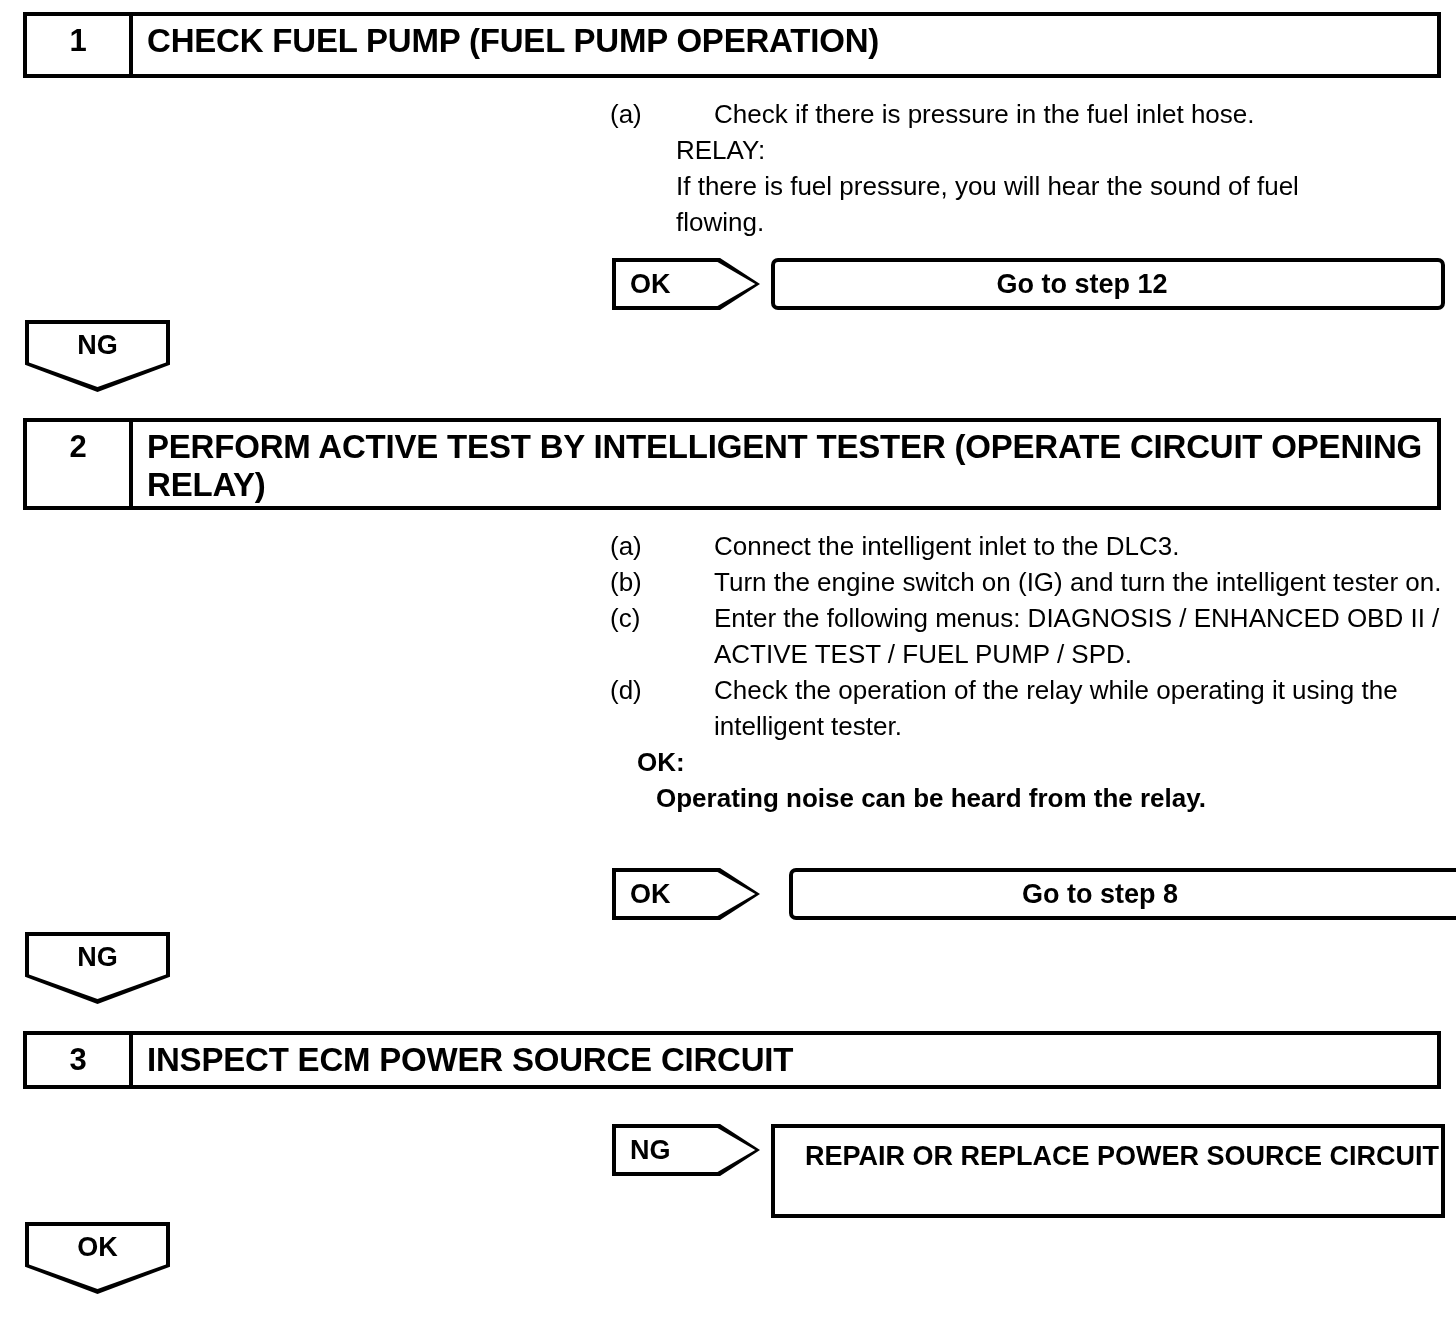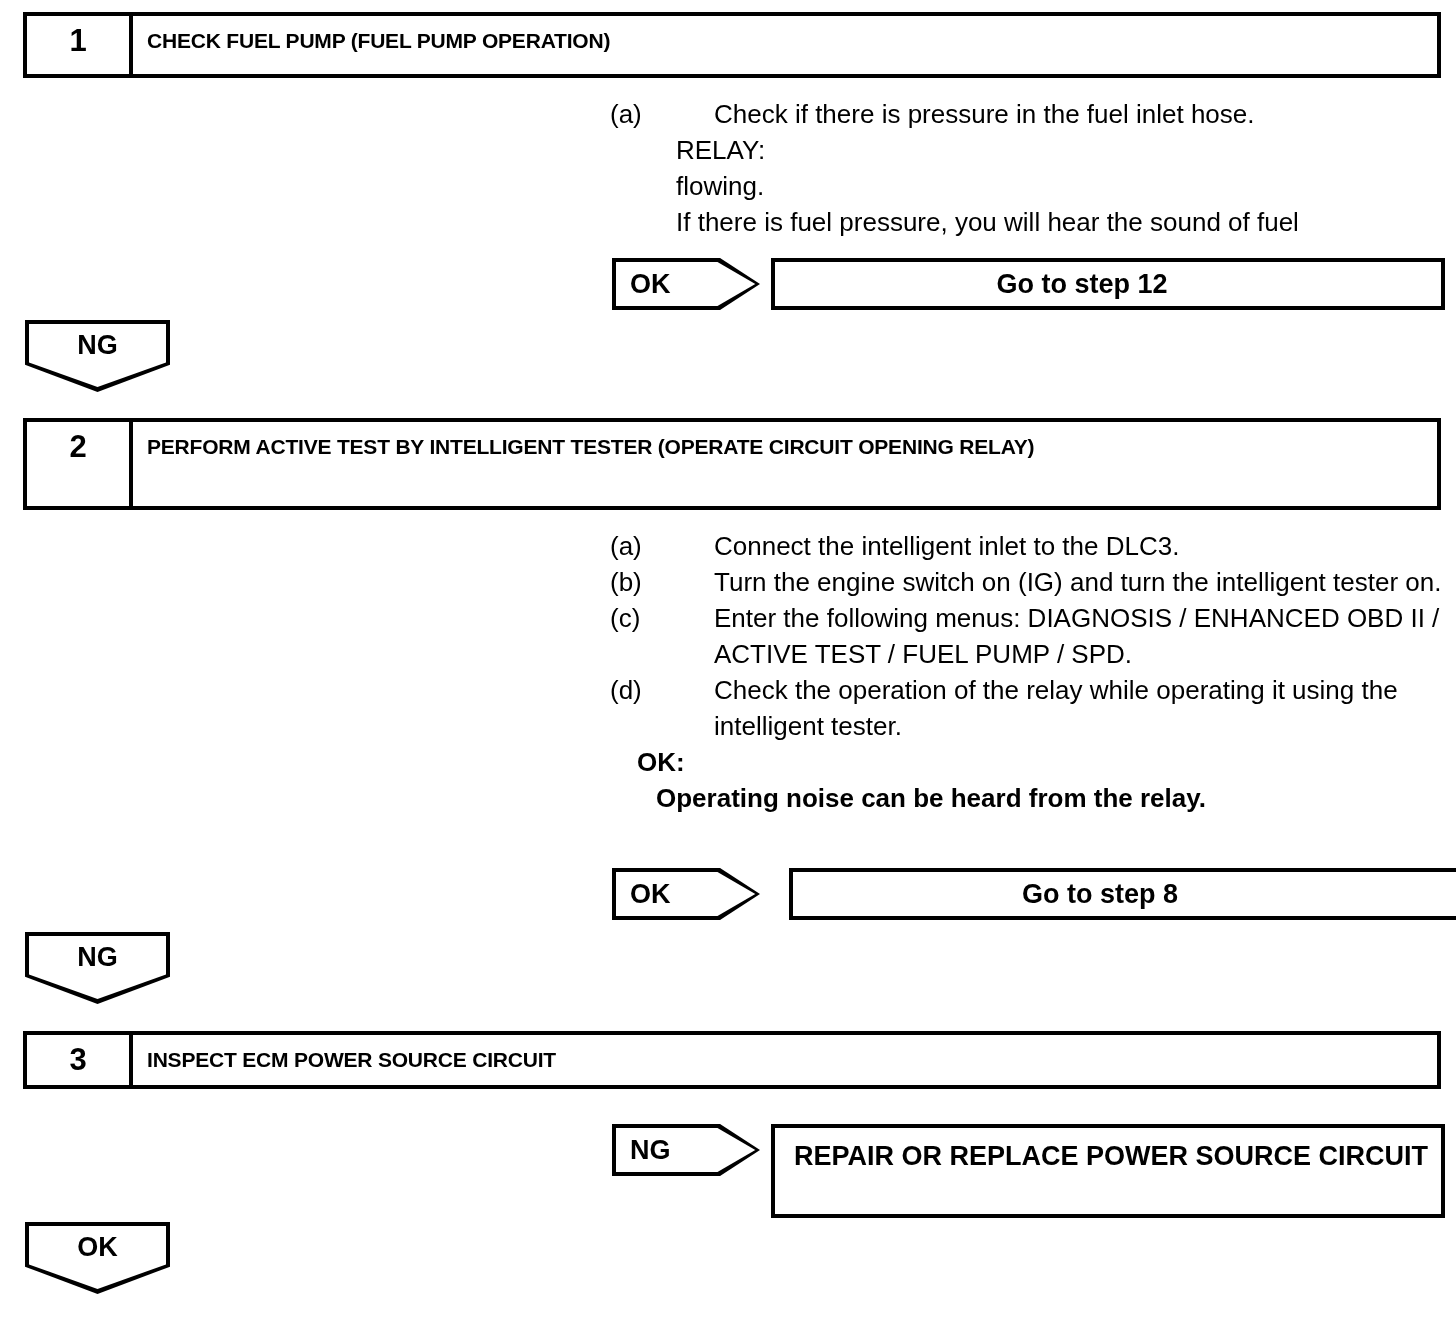--- a/index.html
+++ b/index.html
@@ -41,21 +41,21 @@
     align-items: flex-start;
     justify-content: center;
     font-size: 31px;
     font-weight: bold;
     letter-spacing: 0px;
     padding-top: 7px;
   }
   .step-title {
     flex: 1 1 auto;
     padding: 6px 0 6px 14px;
-    font-size: 21px;
+    font-size: 33px;
     font-weight: bold;
     line-height: 38px;
     letter-spacing: -0.2px;
   }
 
   
   .body-block {
     position: absolute;
     font-size: 26px;
     line-height: 36px;
@@ -123,23 +123,24 @@
     box-sizing: border-box;
     background: #fff;
     font-size: 27px;
     font-weight: bold;
     display: flex;
     align-items: center;
   }
   .result-box.centered {
     justify-content: center;
     padding-right: 52px;
+    border-radius: 7px;
   }
   .result-box.lefted {
-    padding-left: 19px;
+    padding-left: 30px;
     line-height: 38px;
     align-items: flex-start;
     padding-top: 9px;
   }
 
   
   .down-tag {
     position: absolute;
     width: 145px;
     height: 72px;
@@ -174,22 +175,22 @@
     <div class="step-num">1</div>
     <div class="step-title">CHECK FUEL PUMP (FUEL PUMP OPERATION)</div>
   </div>
 
   <div class="body-block" style="left:610px; top:96px; width:830px;">
     <div class="instr-row">
       <div class="instr-label">(a)</div>
       <div class="instr-text">Check if there is pressure in the fuel inlet hose.</div>
     </div>
     <div class="sub-line">RELAY:</div>
+    <div class="sub-line">If there is fuel pressure, you will hear the sound of fuel</div>
     <div class="sub-line">flowing.</div>
-    <div class="sub-line">If there is fuel pressure, you will hear the sound of fuel</div>
   </div>
 
   <div class="result-row" style="left:612px; top:258px;">
     <div class="arrow-tag">
       <span>OK</span>
     </div>
     <div class="result-box centered" style="width:674px; height:52px; margin-left:11px;">
       <span>Go to step 12</span>
     </div>
   </div>

